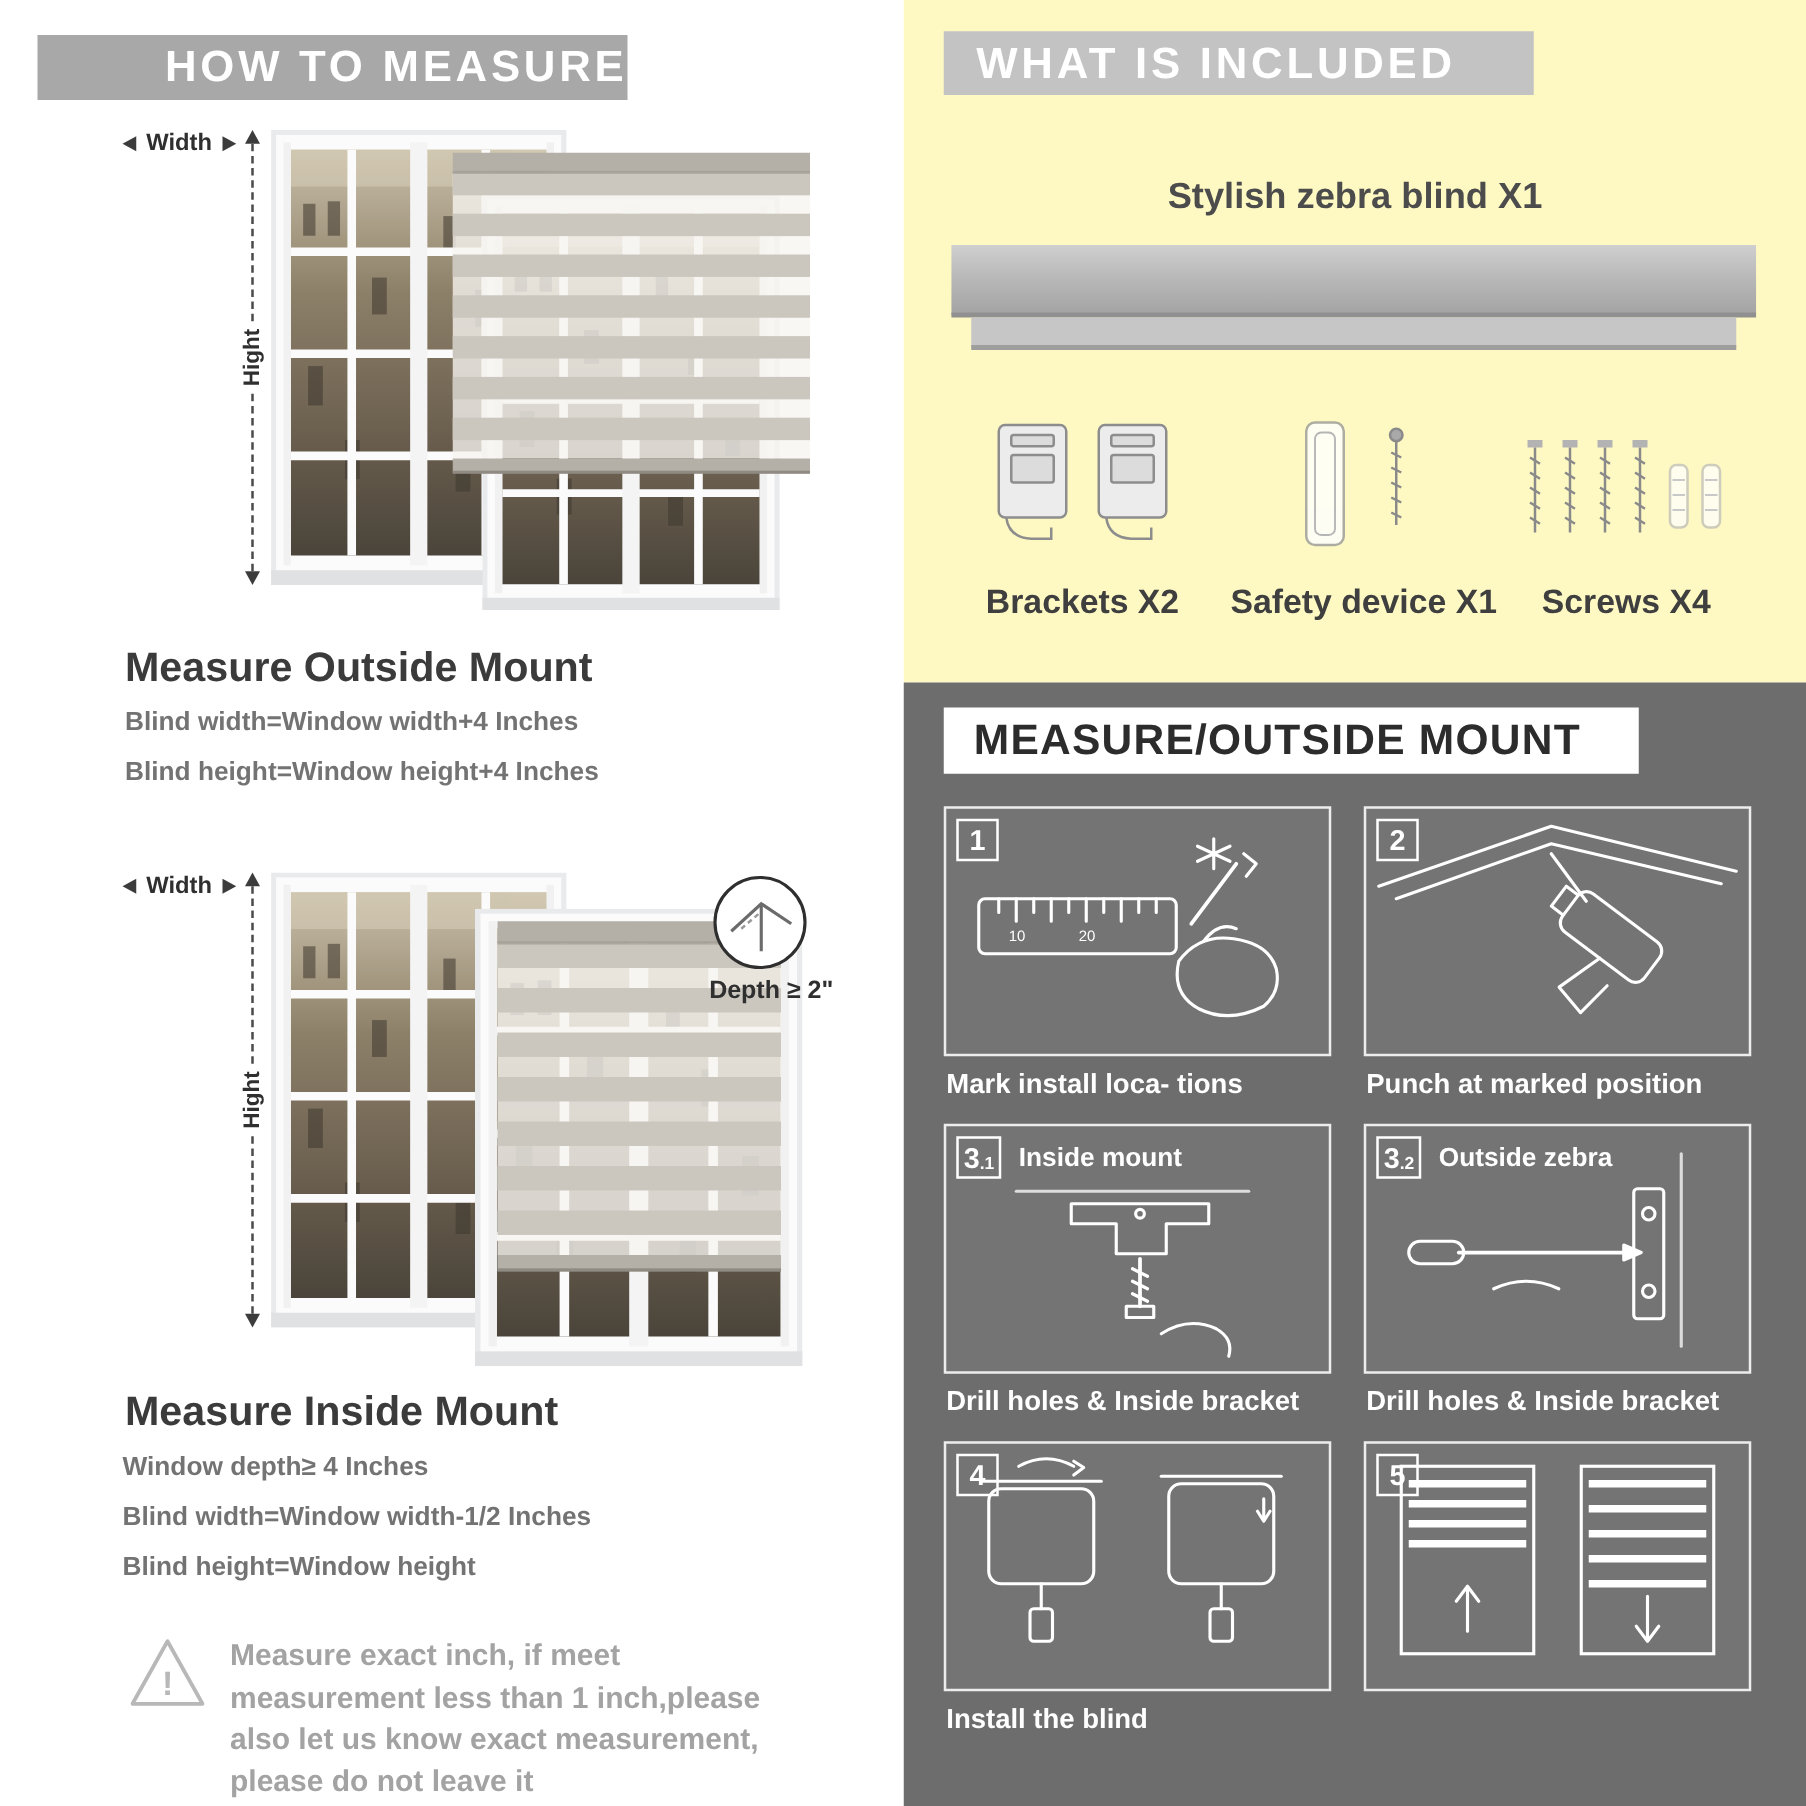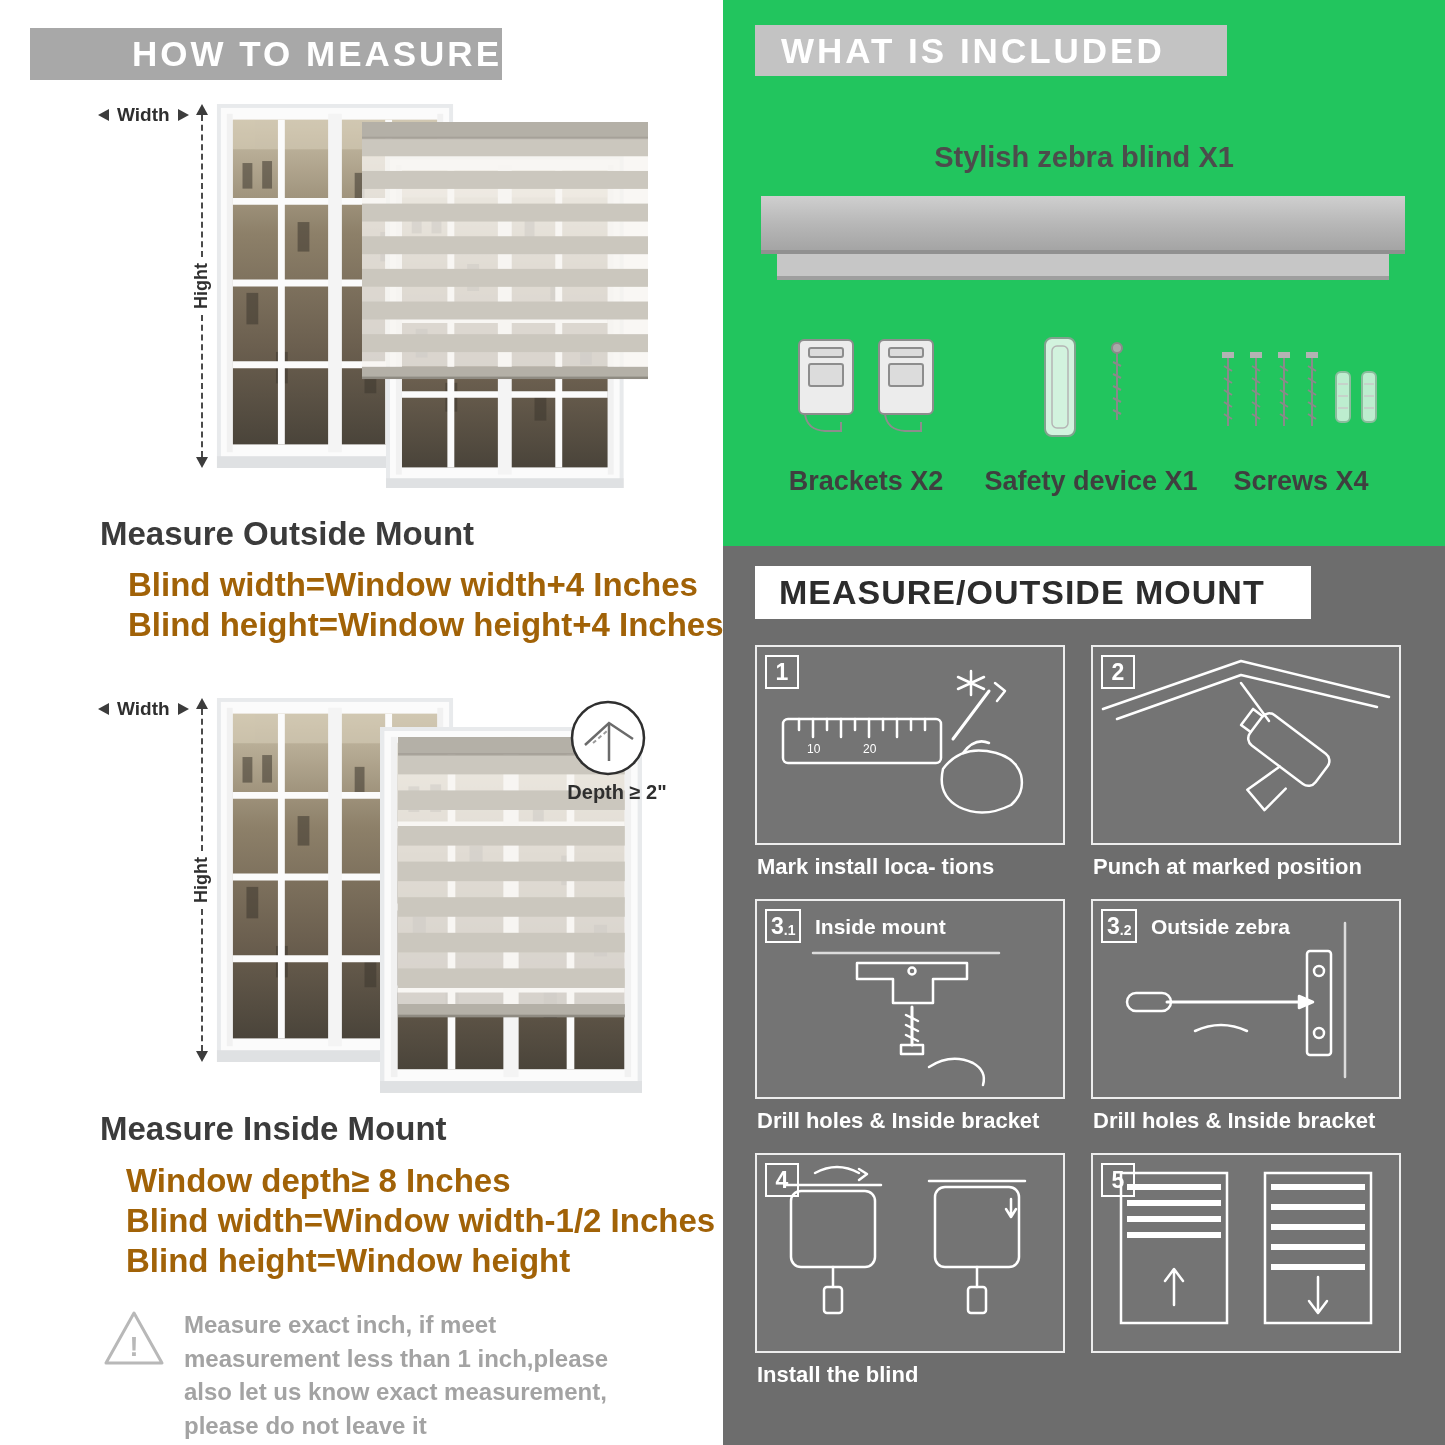--- a/index.html
+++ b/index.html
@@ -18,27 +18,27 @@
   .ah{width:0;height:0;flex:0 0 auto;}
   .ah-l{border-top:6px solid transparent;border-bottom:6px solid transparent;border-right:11px solid #3c3c3c;}
   .ah-r{border-top:6px solid transparent;border-bottom:6px solid transparent;border-left:11px solid #3c3c3c;}
   .ah-u{border-left:6px solid transparent;border-right:6px solid transparent;border-bottom:11px solid #3c3c3c;}
   .ah-d{border-left:6px solid transparent;border-right:6px solid transparent;border-top:11px solid #3c3c3c;}
   .fig-body{display:flex;}
   .fig-varrow{width:26px;display:flex;flex-direction:column;align-items:center;}
   .fig-varrow .vdash{flex:1;border-left:2px dashed #4a4a4a;width:0;}
   .vert-label{writing-mode:vertical-rl;transform:rotate(180deg);font-size:18px;font-weight:bold;color:#2f2f2f;padding:6px 0;}
   .section-title{font-size:33px;font-weight:bold;color:#3b3b3b;}
-  .formula{font-size:33px;font-weight:bold;color:#a16207;margin-left:28px;}
+  .formula{font-size:21px;font-weight:bold;color:#737373;}
   .depth-label{width:130px;text-align:center;font-size:20px;font-weight:bold;color:#2f2f2f;}
   .warning{display:flex;align-items:flex-start;gap:18px;}
   .warning-text{font-size:24px;font-weight:bold;color:#a3a3a3;line-height:1.4;width:440px;}
 
   
-  .right-top{left:723px;top:0;width:722px;height:546px;background:#22c55e;}
+  .right-top{left:723px;top:0;width:722px;height:546px;background:#fef9c3;}
   .wii-banner{left:32px;top:25px;width:472px;height:51px;background:#c3c3c3;color:#ffffff;
     font-size:35px;font-weight:bold;letter-spacing:3px;display:flex;align-items:center;
     padding-left:26px;box-sizing:border-box;}
   .product-label{left:0;top:141px;width:722px;text-align:center;font-size:29px;font-weight:bold;color:#4c4c4c;}
   .included-item-label{font-size:27px;font-weight:bold;color:#3f3f3f;text-align:center;}
 
   
   .right-bottom{left:723px;top:546px;width:722px;height:899px;background:#6d6d6d;}
   .iom-banner{left:32px;top:20px;width:556px;height:53px;background:#ffffff;color:#2c2c2c;
     font-size:34px;font-weight:bold;letter-spacing:1px;display:flex;align-items:center;
@@ -206,21 +206,21 @@
 
   <svg class="abs" style="left:569px;top:699px;" width="78" height="78" viewBox="0 0 78 78">
     <circle cx="39" cy="39" r="36" fill="#ffffff" stroke="#2f2f2f" stroke-width="2.5"></circle>
     <path d="M16,46 L40,24 L64,40" fill="none" stroke="#6b6b6b" stroke-width="2.5"></path>
     <path d="M40,24 L40,62" stroke="#6b6b6b" stroke-width="2.5"></path>
     <path d="M24,44 l14,-12" stroke="#9a9a9a" stroke-width="2" stroke-dasharray="4 3"></path>
   </svg>
   <div class="abs depth-label" style="left:552px;top:781px;">Depth ≥ 2"</div>
 
   <div class="abs section-title" style="left:100px;top:1110px;">Measure Inside Mount</div>
-  <div class="abs formula" style="left:98px;top:1162px;">Window depth≥ 8 Inches</div>
+  <div class="abs formula" style="left:98px;top:1162px;">Window depth≥ 4 Inches</div>
   <div class="abs formula" style="left:98px;top:1202px;">Blind width=Window width-1/2 Inches</div>
   <div class="abs formula" style="left:98px;top:1242px;">Blind height=Window height</div>
 
   <div class="abs warning" style="left:102px;top:1308px;width:530px;">
     <svg width="64" height="62" viewBox="0 0 64 62">
       <path d="M32,5 L60,55 L4,55 Z" fill="none" stroke="#b8b8b8" stroke-width="3" stroke-linejoin="round"></path>
       <text x="32" y="48" text-anchor="middle" font-size="27" font-weight="bold" fill="#b8b8b8" font-family="Liberation Sans, sans-serif">!</text>
     </svg>
     <div class="warning-text">Measure exact inch, if meet measurement less than 1 inch,please also let us know exact measurement, please do not leave it</div>
   </div>

